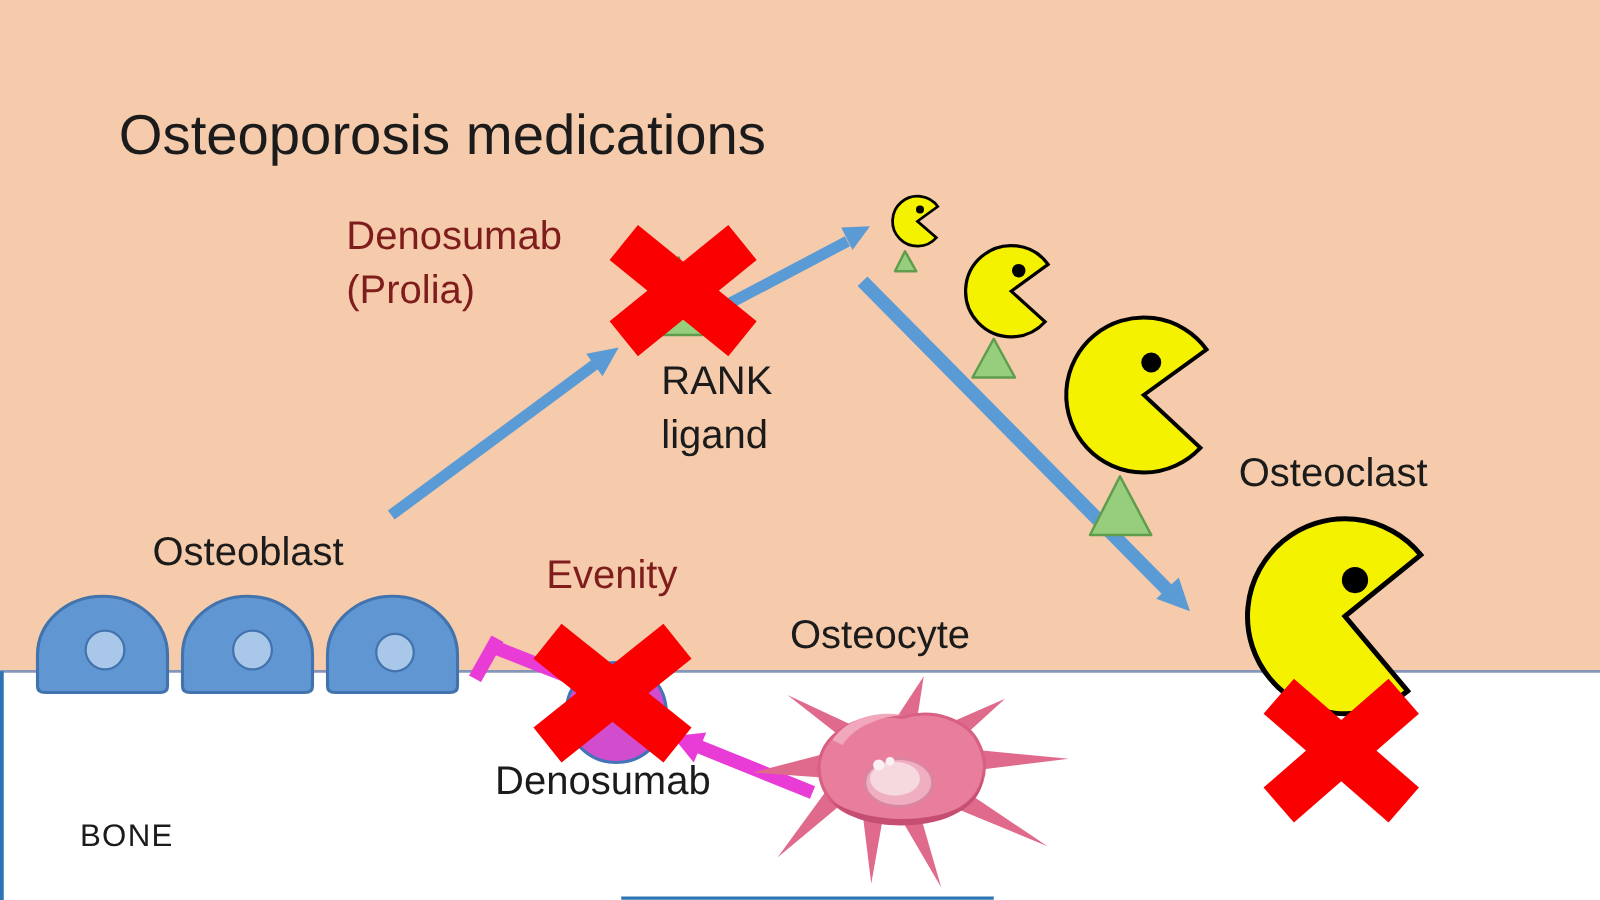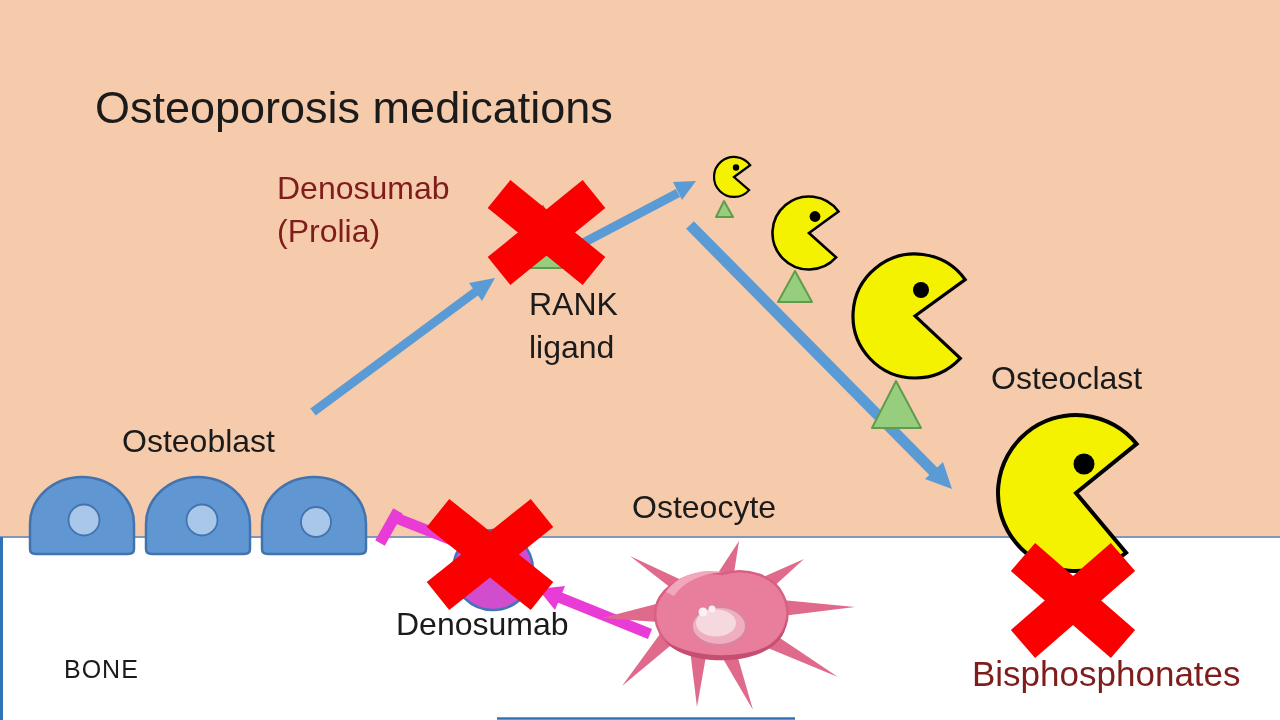--- a/index.html
+++ b/index.html
@@ -139,19 +139,19 @@
   <div class="lbl" style="left:529px;top:286px;">RANK</div>
   <div class="lbl" style="left:529px;top:329px;">ligand</div>
 
   <div class="lbl" style="left:122px;top:423px;">Osteoblast</div>
 
 
   <div class="lbl" style="left:991px;top:360px;">Osteoclast</div>
 
   <div class="lbl" style="left:632px;top:489px;">Osteocyte</div>
 
+  <div class="lbl red" style="left:437px;top:441px;">Evenity</div>
 
   <div class="lbl" style="left:396px;top:606px;">Denosumab</div>
 
   <div class="lbl" id="bone-label" style="left:64px;top:639px;">BONE</div>
 
-  <div class="lbl red" id="bisphosphonates-label" style="left:972px;top:654px;">Bisphosphonates</div>
 </div>
 
 </body></html>

